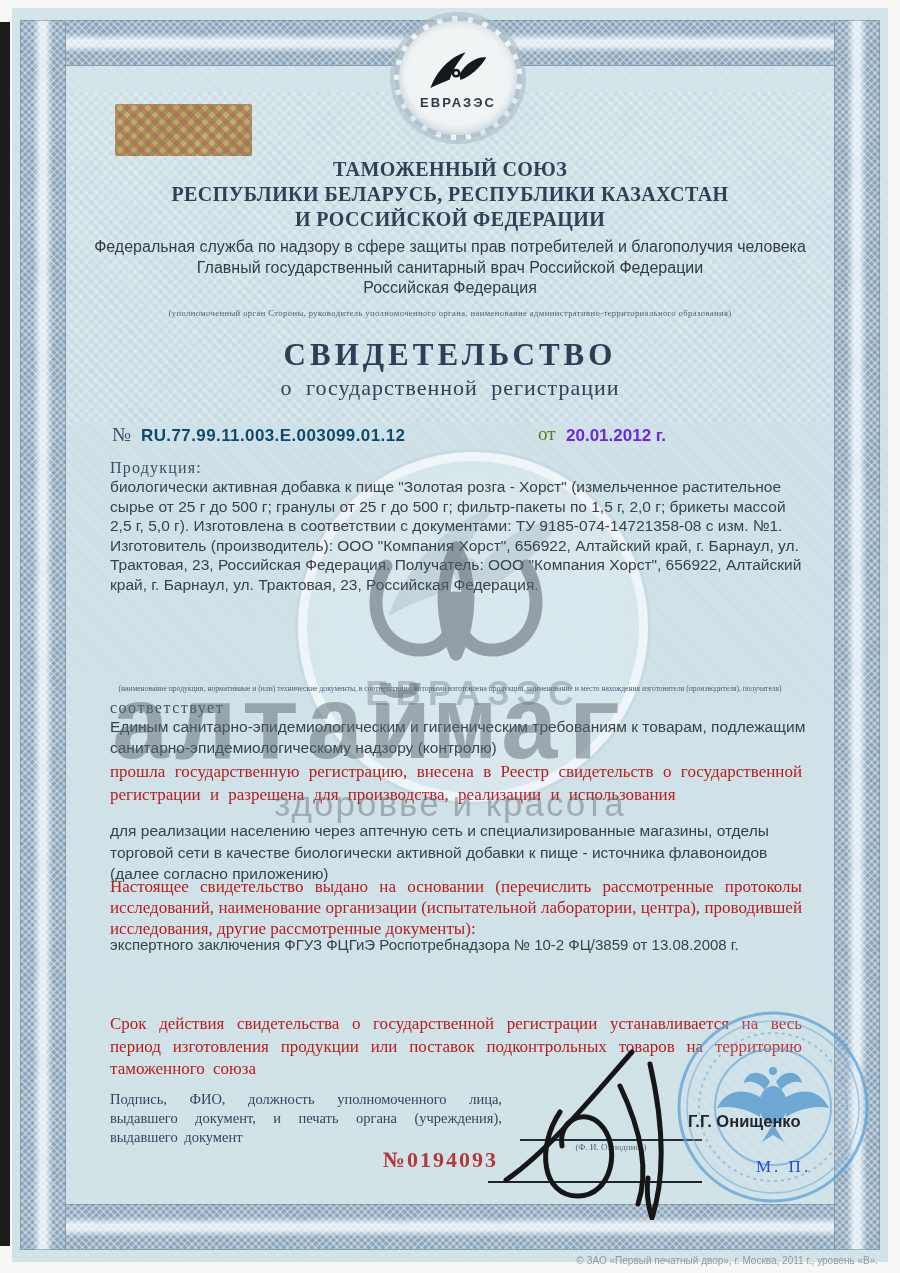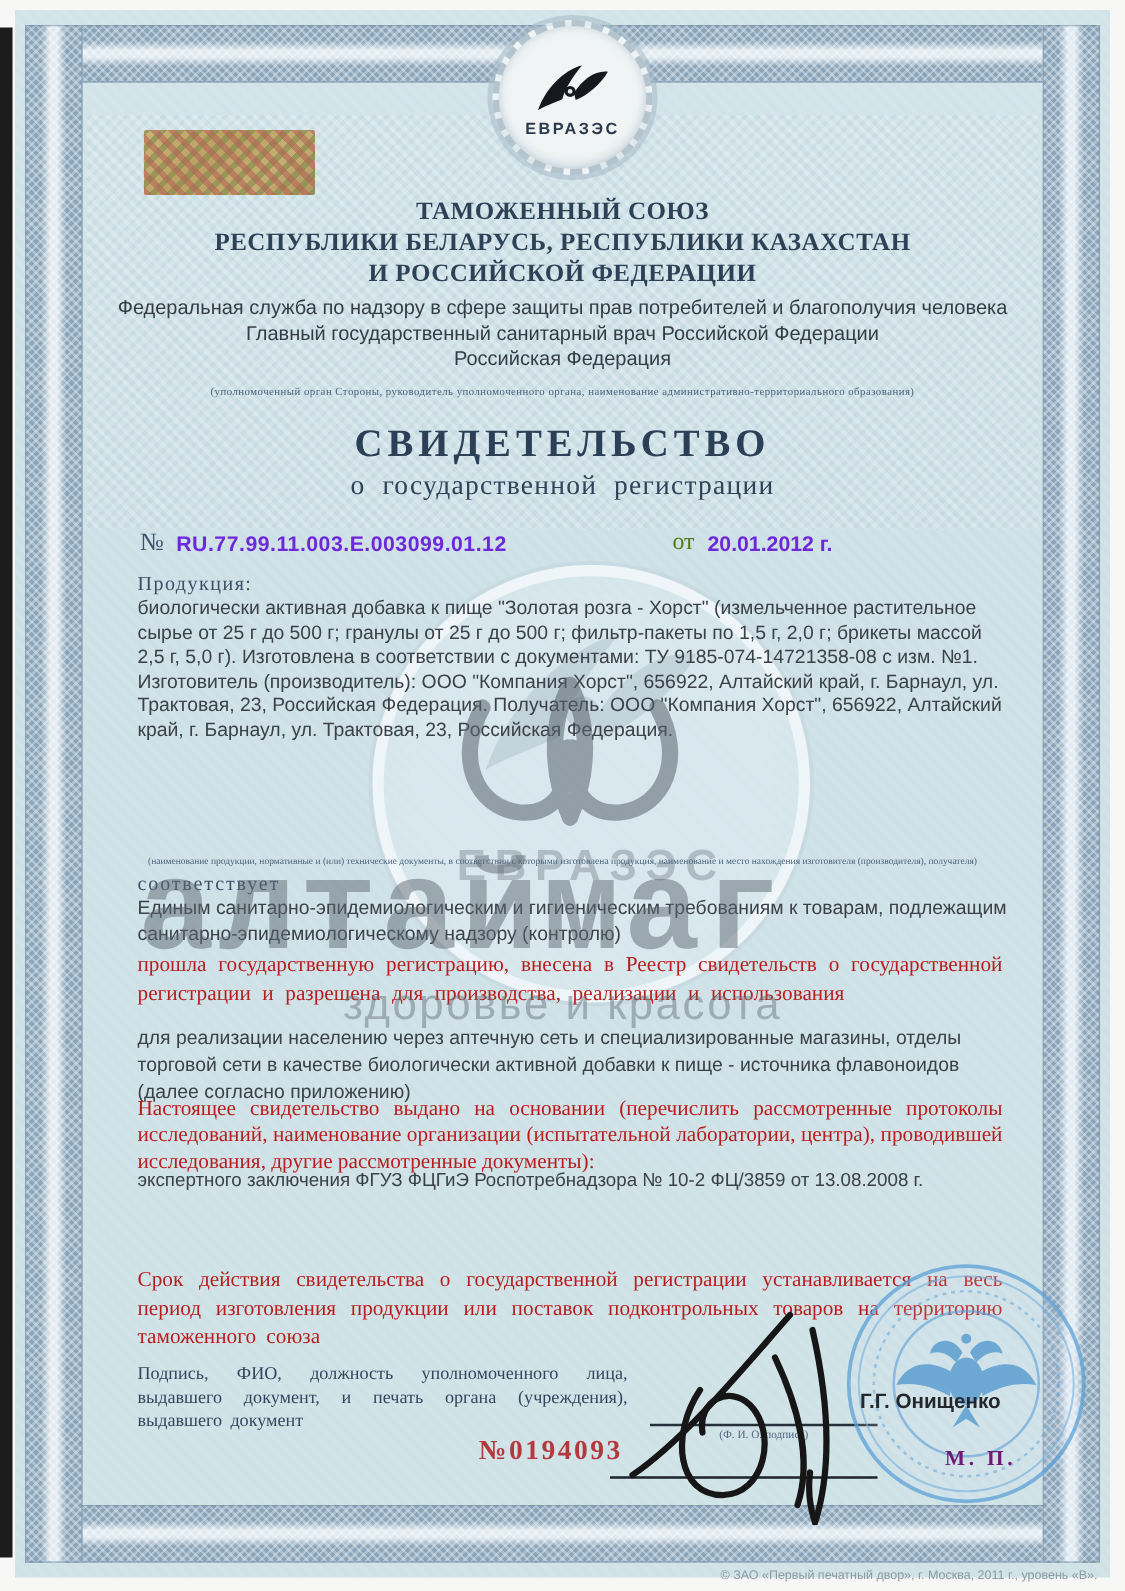--- a/index.html
+++ b/index.html
@@ -54,40 +54,40 @@
   .serif{font-family:"Liberation Serif",serif;color:#b91c1c;}
   .sans{font-family:"Liberation Sans",sans-serif;color:#3a4148;}
   .abs{position:absolute;z-index:4;}
   #header{left:70px;right:70px;top:157px;text-align:center;}
   .u-line{font-weight:bold;font-size:20px;line-height:25px;color:#2e4257;letter-spacing:.4px;}
   .a-line{font-family:"Liberation Sans",sans-serif;font-size:16px;line-height:20.5px;color:#333c44;}
   #authority-note{left:120px;right:120px;top:308px;text-align:center;font-size:8.6px;color:#49617b;letter-spacing:.4px;}
   #title{left:0;right:0;top:337px;text-align:center;font-size:31px;font-weight:bold;letter-spacing:4px;color:#2b4056;}
   #subtitle{left:0;right:0;top:375px;text-align:center;font-size:22px;letter-spacing:1px;word-spacing:7px;color:#2e4257;}
   #num-label{left:112px;top:423px;font-size:20px;color:#3c526b;}
-  #num-value{left:141px;top:426px;font-size:17px;font-weight:bold;color:#6d28d9;letter-spacing:.4px;}
+  #num-value{left:141px;top:426px;font-size:17px;font-weight:bold;color:#0c4a6e;letter-spacing:.4px;}
   #date-label{left:538px;top:423px;font-size:19px;color:#4d7c0f;}
   #date-value{left:566px;top:426px;font-size:17px;font-weight:bold;color:#6d28d9;}
   #product-label{left:110px;top:459px;font-size:16px;letter-spacing:1.2px;color:#3a5068;}
   #product-text{left:110px;top:477px;width:694px;font-size:15.5px;line-height:19.6px;}
   #product-note{left:88px;right:88px;top:684px;text-align:center;font-size:7.6px;color:#4a617b;}
   #conforms-label{left:110px;top:699px;font-size:16px;letter-spacing:1.5px;color:#3a5068;}
   #conforms-text{left:110px;top:716px;width:706px;font-size:15.5px;line-height:21px;}
   #registered-text{left:110px;top:761px;width:692px;font-size:17px;line-height:22.5px;text-align:justify;word-spacing:5px;}
   #usage-text{left:110px;top:820px;width:706px;font-size:15.5px;line-height:21.5px;}
   #basis-text{left:110px;top:876px;width:692px;font-size:17px;line-height:21px;text-align:justify;}
   #basis-docs{left:110px;top:936px;width:706px;font-size:15px;}
   #validity-text{left:110px;top:1013px;width:692px;font-size:17px;line-height:22.5px;text-align:justify;word-spacing:4px;}
   #signature-note{left:110px;top:1090px;width:392px;font-size:14.5px;line-height:19px;text-align:justify;word-spacing:3px;color:#31465c;}
   #serial{left:383px;top:1147px;font-size:22px;font-weight:bold;letter-spacing:2px;color:#b5383d;}
   #sig-line-1{left:520px;top:1139px;width:182px;border-top:2px solid #26303b;z-index:5;}
   #sig-caption{left:520px;top:1142px;width:182px;text-align:center;font-size:9px;color:#51677e;z-index:5;}
   #sig-line-2{left:488px;top:1181px;width:214px;border-top:2px solid #1d232a;z-index:6;}
   #signer-name{left:688px;top:1112px;font-family:"Liberation Sans",sans-serif;font-weight:bold;font-size:16.5px;color:#23272b;z-index:7;}
-  #seal-label{left:756px;top:1157px;font-size:17px;letter-spacing:3px;color:#701a75;z-index:7;font-weight:bold;}
+  #seal-label{left:756px;top:1157px;font-size:17px;letter-spacing:3px;color:#1d4ed8;z-index:7;}
   #footer{right:22px;bottom:7px;font-family:"Liberation Sans",sans-serif;font-size:10px;color:#8d99a4;z-index:5;}
   
   #wm-circle{position:absolute;left:298px;top:452px;width:332px;height:332px;border-radius:50%;z-index:1;
         border:9px solid rgba(239,246,249,.95);
         background:radial-gradient(circle, rgba(224,237,242,.55) 0 60%, rgba(224,237,242,.15) 100%);
         box-shadow:0 0 0 3px rgba(190,208,217,.4);}
   #wm-swoosh{position:absolute;left:70px;top:30px;width:190px;height:140px;opacity:.35;}
   #wm-logo-text{position:absolute;left:0;right:0;top:212px;text-align:center;
         font-family:"Liberation Sans",sans-serif;font-weight:bold;font-size:35px;letter-spacing:7px;
         color:rgba(146,158,169,.6);}

